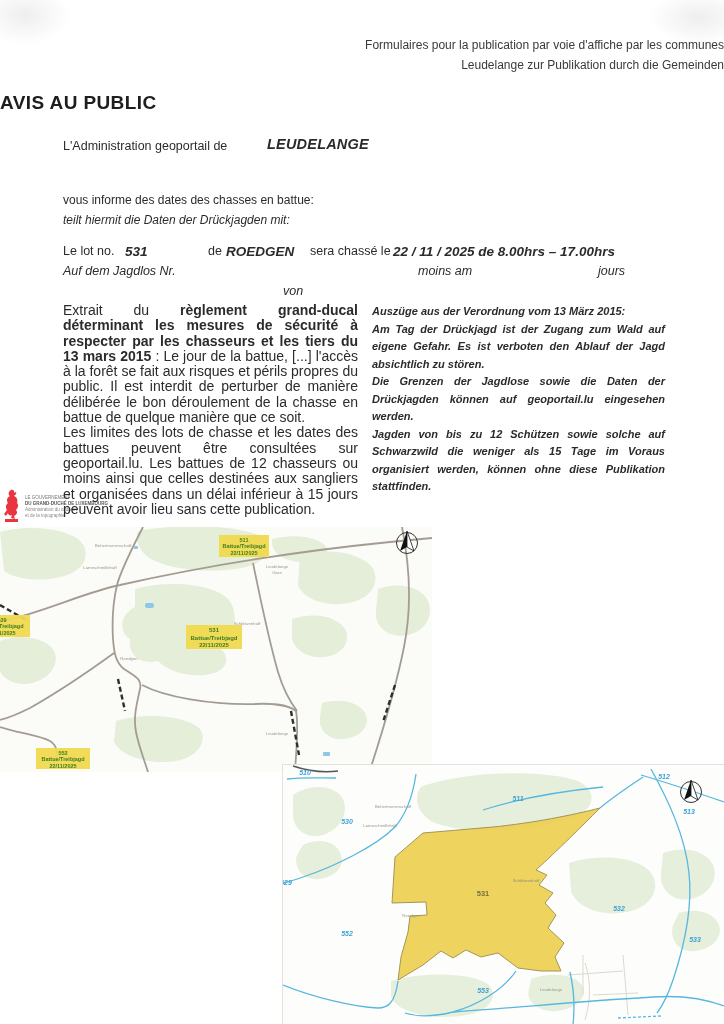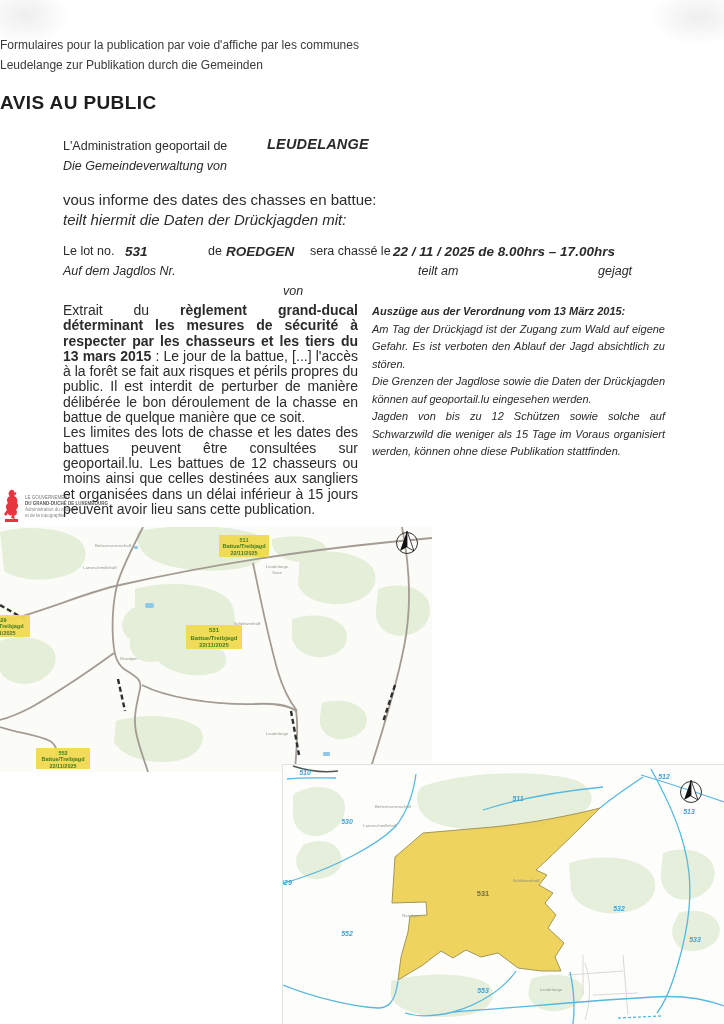--- a/index.html
+++ b/index.html
@@ -2,42 +2,42 @@
 <html><head>
 <meta charset="utf-8">
 <style>
   html,body { margin:0; padding:0; background:#9a9a9a; }
   .page {
     position:relative; width:724px; height:1024px; margin:0 auto;
     background:#ffffff; overflow:hidden;
     font-family:"Liberation Sans", sans-serif; color:#2b2b2b;
   }
   
-  .header { position:absolute; top:36px; left:0; right:0; text-align:left;
+  .header { position:absolute; top:36px; left:0; right:0; text-align:right;
             font-size:12px; line-height:1.65; color:#3a3a3a; }
   .title  { position:absolute; top:92px; left:0; right:0; 
             font-size:19px; font-weight:bold; letter-spacing:.4px; color:#1e1e1e; }
   .intro  { position:absolute; top:136px; left:63px; width:560px; font-size:12.5px; line-height:20px; }
   .intro .commune { position:absolute; left:204px; top:-2px; font-size:14.5px;
                     font-weight:bold; font-style:italic; letter-spacing:.2px; }
   .it { font-style:italic; }
-  .informs { position:absolute; top:190px; left:63px; font-size:15px; line-height:20px; }
+  .informs { position:absolute; top:190px; left:63px; font-size:12px; line-height:20px; }
   .lot { position:absolute; top:244px; left:63px; width:610px; height:44px; font-size:12.5px; }
   .lot span { position:absolute; white-space:nowrap; }
   .lot .v { font-weight:bold; font-style:italic; font-size:13.5px; }
   .lot .r1 { top:0; } .lot .r2 { top:20px; font-style:italic; }
   .lot .p0 { left:0; } .lot .p1 { left:62px; } .lot .p2 { left:145px; }
   .lot .p3 { left:163px; } .lot .p4 { left:247px; } .lot .p5 { left:330px; }
   .lot .q0 { left:0;text-align:right; } .lot .q1 { left:220px;margin-top:20px; } .lot .q2 { left:355px; } .lot .q3 { left:535px; }
   .col-left  { position:absolute; top:303px; left:63px; width:295px; font-size:14px;
                line-height:15.3px; text-align:justify; z-index:2; }
   .col-left p { margin:0; }
   .col-right { position:absolute; top:303px; left:372px; width:293px; font-size:11px;
                line-height:17.5px; text-align:justify; font-style:italic; }
-  .col-right p { margin:0; }
+  .col-right p { margin:0;font-weight:bold; }
   .col-right .ghead { font-weight:bold; }
   .b { font-weight:bold; }
   
   .gov-logo { position:absolute; left:2px; top:489px; width:118px; height:42px; z-index:1;
               display:flex; gap:3px; align-items:flex-start; }
   .gov-logo .txt { font-size:4.5px; line-height:6px; color:#8a8a8a; padding-top:6px; }
   .gov-logo .txt .g1 { color:#777; }
   .gov-logo .txt .g2 { color:#555; font-weight:bold; }
   
   .map1 { position:absolute; left:0;   top:527px; width:432px; height:245px; z-index:0; }
@@ -67,39 +67,38 @@
     <div>Leudelange zur Publikation durch die Gemeinden</div>
   </div>
 
   <div class="title">AVIS AU PUBLIC</div>
 
   <div class="intro">
     <div>
       <span>L'Administration geoportail de</span>
       <span class="commune">LEUDELANGE</span>
     </div>
-    <div class="it">Die Gemeindeverwaltung von</div>
   </div>
 
   <div class="informs">
     <div>vous informe des dates des chasses en battue:</div>
     <div class="it">teilt hiermit die Daten der Drückjagden mit:</div>
   </div>
 
   <div class="lot">
     <span class="r1 p0">Le lot no.</span>
     <span class="r1 p1 v">531</span>
     <span class="r1 p2">de</span>
     <span class="r1 p3 v">ROEDGEN</span>
     <span class="r1 p4">sera chassé le</span>
     <span class="r1 p5 v">22 / 11 / 2025 de 8.00hrs – 17.00hrs</span>
     <span class="r2 q0">Auf dem Jagdlos Nr.</span>
     <span class="r2 q1">von</span>
-    <span class="r2 q2">teilt am</span>
-    <span class="r2 q3">gejagt</span>
+    <span class="r2 q2">moins am</span>
+    <span class="r2 q3">jours</span>
   </div>
 
   <div class="col-left">
     <p><span>Extrait du </span><span class="b">règlement grand-ducal déterminant les mesures de sécurité à respecter par les chasseurs et les tiers du 13 mars 2015</span><span> : Le jour de la battue, [...] l'accès à la forêt se fait aux risques et périls propres du public. Il est interdit de perturber de manière délibérée le bon déroulement de la chasse en battue de quelque manière que ce soit.</span></p>
     <p>Les limites des lots de chasse et les dates des battues peuvent être consultées sur geoportail.lu. Les battues de 12 chasseurs ou moins ainsi que celles destinées aux sangliers et organisées dans un délai inférieur à 15 jours peuvent avoir lieu sans cette publication.</p>
   </div>
 
   <div class="col-right">
     <p class="ghead">Auszüge aus der Verordnung vom 13 März 2015:</p>
     <p>Am Tag der Drückjagd ist der Zugang zum Wald auf eigene Gefahr. Es ist verboten den Ablauf der Jagd absichtlich zu stören.</p>

